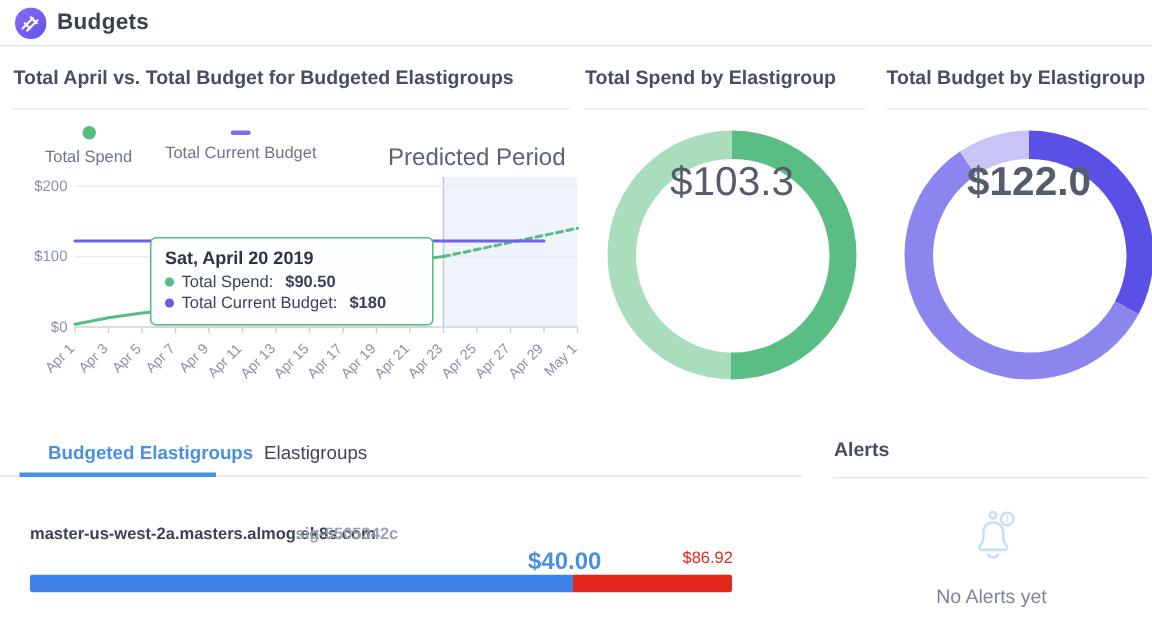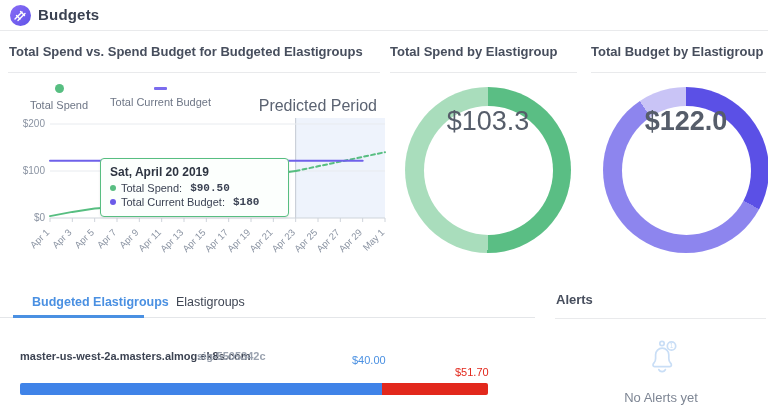--- a/index.html
+++ b/index.html
@@ -22,37 +22,37 @@
   .dot{width:9px;height:9px;border-radius:50%;display:inline-block;}
   .dash{width:13px;height:3px;display:inline-block;border-radius:1px;}
   .predicted-label{position:absolute;right:390px;top:97px;font-size:16px;color:#5b6372;}
 
   
   .tooltip{position:absolute;left:100px;top:158px;width:152px;background:#fcfffd;border:1.5px solid #57be81;
            border-radius:4px;padding:6px 26px 7px 9px;box-shadow:0 1px 3px rgba(0,0,0,.08);z-index:5;}
   .tooltip-title{font-size:12px;font-weight:bold;color:#2e3542;margin-bottom:2px;}
   .tooltip-row{font-size:11px;color:#3c4354;line-height:14px;display:flex;align-items:center;gap:5px;}
   .tooltip-row .bullet{width:6px;height:6px;border-radius:50%;display:inline-block;flex:0 0 auto;}
-  .tooltip-row b{margin-left:3px;font-family:Liberation Mono, monospace;}
+  .tooltip-row b{margin-left:3px;}
 
   
   .donut{position:absolute;width:166px;height:166px;border-radius:50%;display:flex;align-items:center;justify-content:center;}
   .donut-hole{width:129px;height:129px;border-radius:50%;background:#fff;display:flex;justify-content:center;}
   .donut-value{font-size:27px;color:#565d6a;}
 
   
   .tabs-row{position:absolute;left:0;top:291px;width:535px;height:26px;border-bottom:1px solid #e4e6e9;text-align:center;}
   .tab{position:absolute;top:4px;font-size:12.5px;color:#3f4654;cursor:pointer;}
   .tab.active{color:#4a90e2;font-weight:bold;}
   .tab-underline{position:absolute;left:13px;top:315px;width:131px;height:3px;background:#4a90e2;z-index:2;}
 
   
   .eg-name{position:absolute;left:20px;top:350px;font-size:11px;font-weight:bold;color:#3c4352;}
   .eg-sig{position:absolute;left:197px;top:350px;font-size:11px;color:#9aa2af;font-weight:bold;}
-  .bar-label-blue{position:absolute;top:354px;font-size:11px;color:#4a90e2;}
+  .bar-label-blue{position:absolute;top:366px;font-size:16px;color:#4a90e2;font-weight:bold;}
   .bar-label-red{position:absolute;top:366px;font-size:11px;color:#e2281c;}
   .bar-track{position:absolute;left:20px;top:383px;width:468px;height:12px;border-radius:2px;overflow:hidden;display:flex;}
   .bar-blue{height:100%;background:#3f83e8;}
   .bar-red{height:100%;background:#e2281c;flex:1;}
 
   
   .alerts-title{position:absolute;left:556px;top:292px;font-size:13px;font-weight:bold;color:#474e5d;}
   .no-alerts{position:absolute;left:555px;top:390px;width:212px;text-align:center;font-size:13px;color:#7e8694;}
   .bell-wrap{position:absolute;left:640px;top:334px;width:48px;height:48px;}
 
@@ -78,21 +78,21 @@
       <g clip-path="url(#lc)" stroke="#fff" stroke-width="1.4" stroke-linecap="round">
         <line x1="5" y1="14" x2="12" y2="7"></line>
         <line x1="8" y1="15.5" x2="15" y2="8.5"></line>
         <line x1="6.5" y1="10.5" x2="10" y2="14"></line>
         <line x1="10.5" y1="6.5" x2="14.5" y2="10.5"></line>
       </g>
     </svg>
     <div class="app-title">Budgets</div>
   </div>
 
-  <div class="abs section-title" style="left:9px;top:44px;">Total Spend vs. Spend Budget for Budgeted Elastigroups</div>
+  <div class="abs section-title" style="left:9px;top:44px;">Total April vs. Total Budget for Budgeted Elastigroups</div>
   <div class="divider" style="left:8px;top:72px;width:372px;"></div>
 
   <div class="legend" id="legend">
       <span class="legend-item">
         <span class="dot" style="background: rgb(87, 190, 129);"></span>
         <span>Total Spend</span>
       </span>
       <span class="legend-item">
         <span class="dash" style="background: rgb(123, 108, 238);"></span>
         <span>Total Current Budget</span>
@@ -183,21 +183,21 @@
 
   <div class="tabs-row" id="tabs-row">
       <span class="tab active" style="left: 32px;">Budgeted Elastigroups</span>
       <span class="tab" style="left: 160px; padding-left: 16px;">Elastigroups</span>
     </div>
   <div class="tab-underline"></div>
 
   <div class="eg-name">master-us-west-2a.masters.almog.ek8s.com</div>
   <div class="eg-sig">sig-5505342c</div>
   <div class="bar-label-blue" id="label-blue" style="left:352px;">$40.00</div>
-  <div class="bar-label-red" style="left:455px;">$51.70</div>
+  <div class="bar-label-red" style="left:455px;">$86.92</div>
   <div class="bar-track">
     <div class="bar-blue" id="bar-blue" style="width: 77.4%;"></div>
     <div class="bar-red"></div>
   </div>
 
   <div class="alerts-title">Alerts</div>
   <div class="divider" style="left:555px;top:318px;width:211px;"></div>
   <div class="bell-wrap">
     <svg viewBox="0 0 48 48" width="48" height="48" fill="none" stroke="#c9def6" stroke-width="1.7" stroke-linecap="round">
       <circle cx="22" cy="9.5" r="2.2"></circle>

